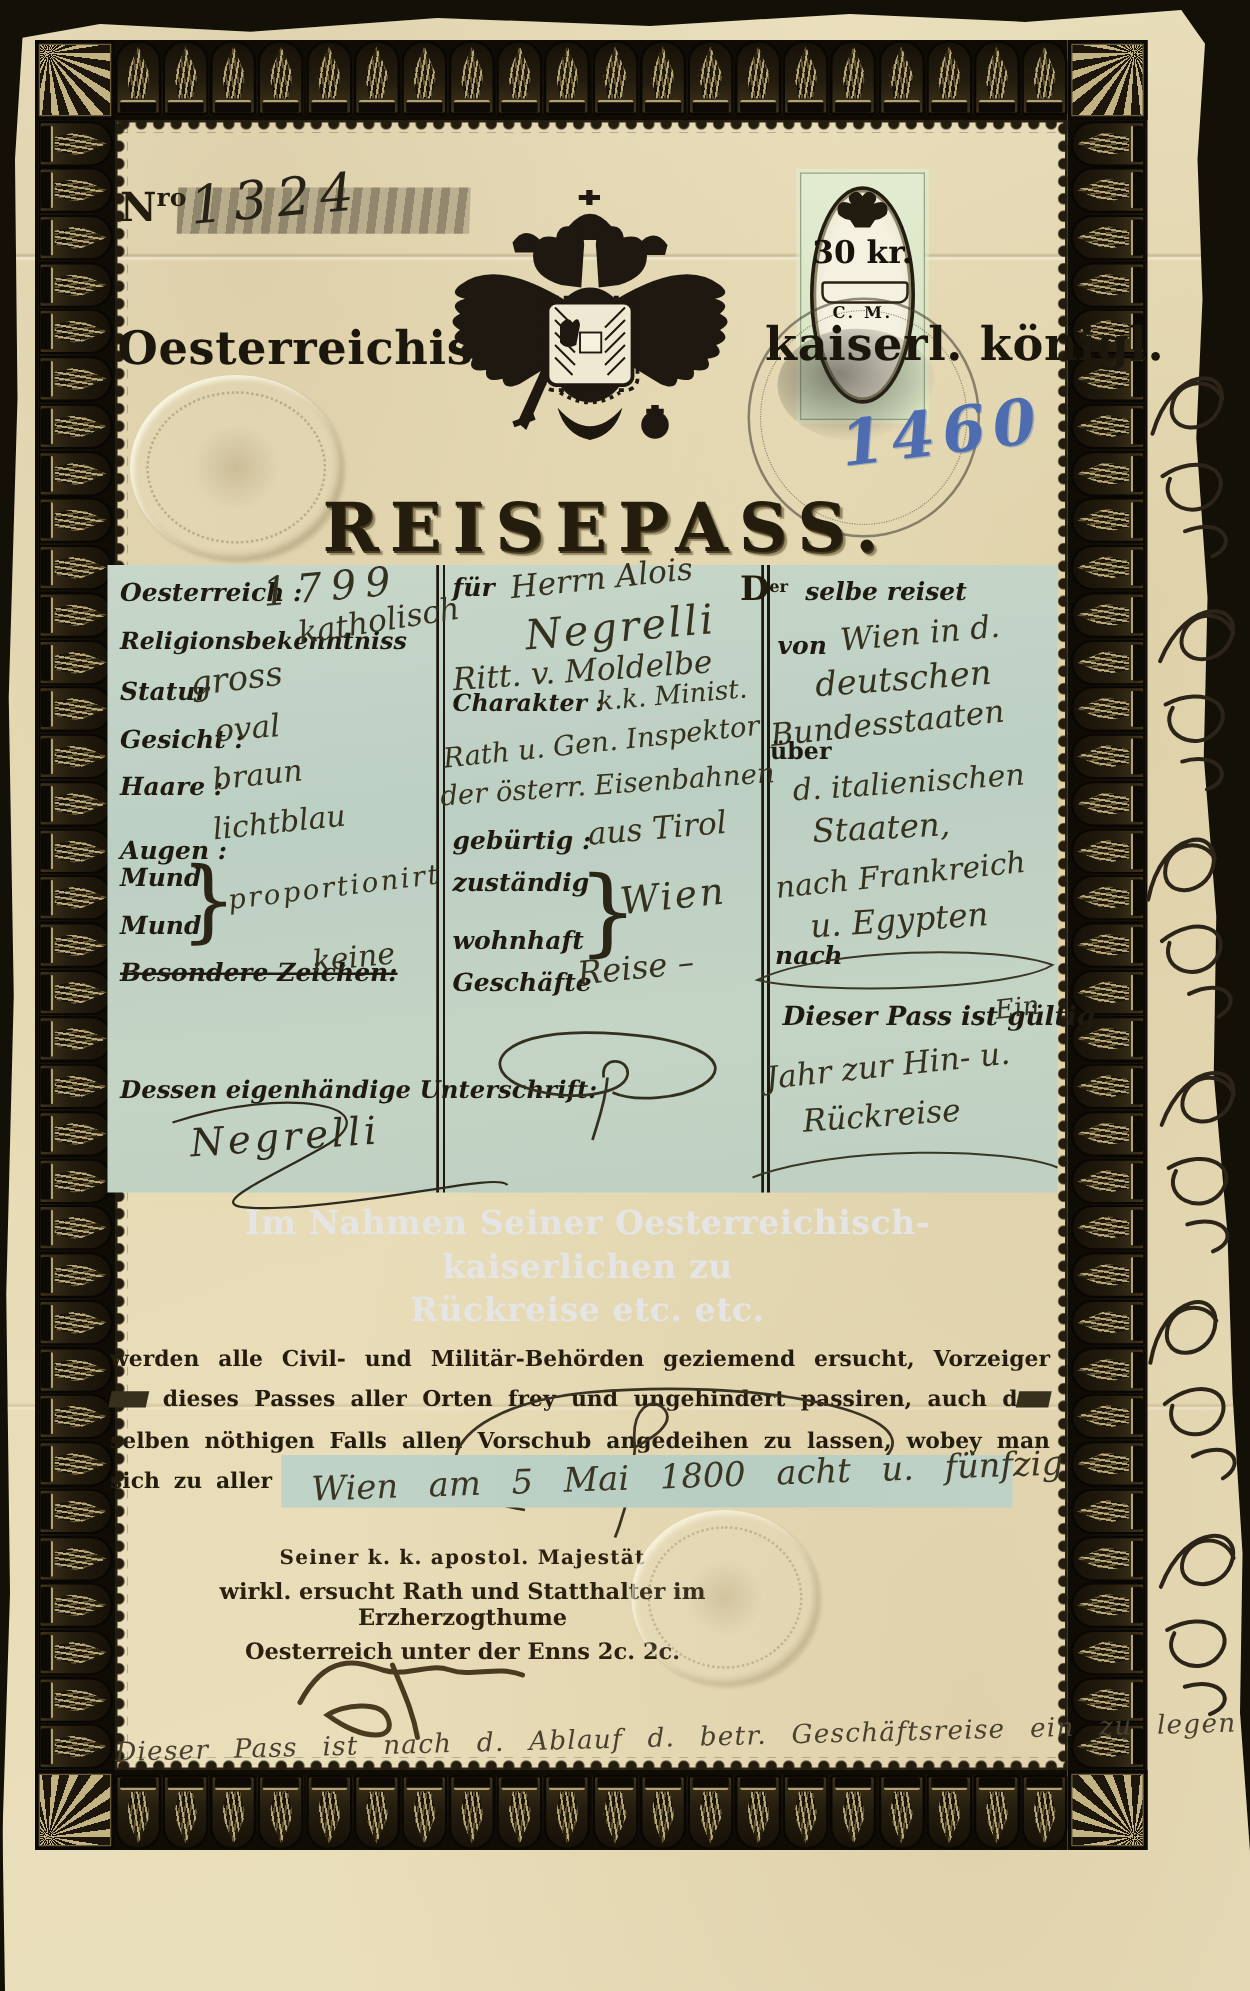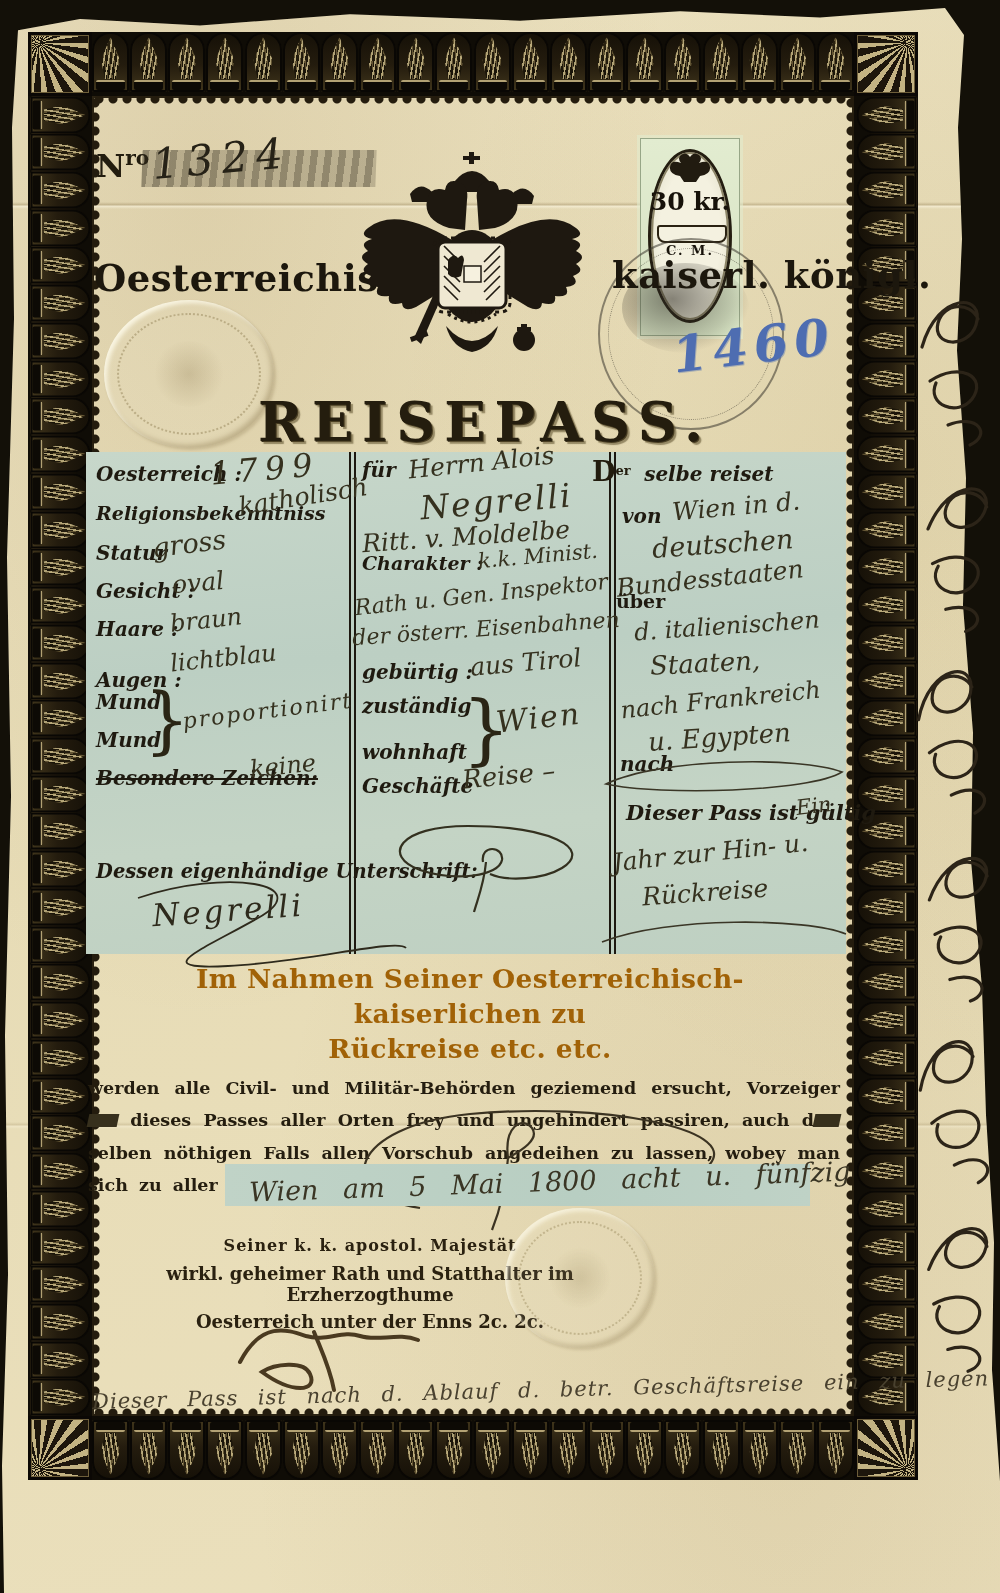--- a/index.html
+++ b/index.html
@@ -62,21 +62,21 @@
   .brace{font-weight:400;font-style:normal;color:#2a2515}
   .heading{font-weight:700;font-size:37px;letter-spacing:.5px;color:#1c170d;white-space:nowrap}
   .title{font-weight:700;font-size:54px;letter-spacing:9px;color:#241d0e;white-space:nowrap;
      text-shadow:3px 3px 1px rgba(85,72,38,.55),1px 1px 0 rgba(40,32,14,.9)}
   .rule2{position:absolute;width:7px;
      background:linear-gradient(90deg,#1d1810 0 2px,transparent 2px 5px,#1d1810 5px 7px)}
   .greenbox{position:absolute;left:86px;top:452px;width:760px;height:502px;
      background:linear-gradient(175deg,#c7d7ca,#bccfc3 40%,#c4d4c5 72%,#bed0c2)}
   .datestrip{position:absolute;left:225px;top:1164px;width:585px;height:42px;
      background:linear-gradient(90deg,#c0d3c7,#b8cec2 60%,#bfd2c6)}
-  .proc{font-weight:700;font-size:26.5px;line-height:1.32;color:#a16207;text-align:center;
+  .proc{font-weight:700;font-size:26.5px;line-height:1.32;color:#e5e5e5;text-align:center;
      letter-spacing:.4px}
   .bodytext{font-weight:700;font-size:17.5px;line-height:1.85;color:#241d0f;text-align:justify;
      word-spacing:5px}
   .redact{display:inline-block;width:30px;height:13px;background:#37301d;
      transform:skewX(-12deg);vertical-align:-1px}
   .fraktur{font-weight:700;color:#2a2110;text-align:center}
   .emboss{position:absolute;border-radius:50%;
      box-shadow:inset 3px 3px 4px rgba(255,252,238,.8),inset -3px -3px 5px rgba(125,105,62,.35),
        2px 2px 3px rgba(125,105,62,.25);background:rgba(255,252,240,.08)}
   .emboss::before{content:"";position:absolute;inset:13px;border-radius:50%;
@@ -534,21 +534,21 @@
 <svg class="abs" style="left:270px;top:1098px" width="480" height="140" viewBox="0 0 480 140">
   <path d="M150,110 C60,96 80,28 200,16 C330,4 470,30 440,66 C414,96 300,104 240,88 M238,60 C234,28 252,18 262,30 C272,44 240,58 238,60 C236,86 230,112 222,132" fill="none" stroke="#3b3322" stroke-width="2.2"></path>
 </svg>
 
 <div class="datestrip">
   <div class="hw" style="position:absolute;left:24px;top:2px;font-size:27px;word-spacing:16px;transform:rotate(-2deg);color:#3a3524">Wien am 5 Mai 1800 acht u. fünfzig</div>
 </div>
 
 <div class="abs fraktur" style="left:110px;top:1236px;width:520px">
   <div style="font-size:16px;letter-spacing:1px">Seiner k. k. apostol. Majestät</div>
-  <div style="font-size:18px;margin-top:8px">wirkl. geheimer Rath und Statthalter im Erzherzogthume</div>
+  <div style="font-size:18px;margin-top:8px">wirkl. ersucht Rath und Statthalter im Erzherzogthume</div>
   <div style="font-size:18px;margin-top:6px">Oesterreich unter der Enns 2c. 2c.</div>
 </div>
 <svg class="abs" style="left:222px;top:1302px" width="230" height="95" viewBox="0 0 230 95">
   <path d="M18,60 C40,18 66,28 84,34 C104,40 120,28 138,34 C156,40 176,30 196,38 M92,30 C100,50 108,66 112,88 M40,70 C70,92 96,90 88,72 C82,58 52,62 40,70z" fill="none" stroke="#4a3a20" stroke-width="4" stroke-linecap="round"></path>
 </svg>
 
 <div class="emboss" style="left:505px;top:1208px;width:150px;height:140px;opacity:.85"></div>
 
 <div class="abs hw" style="left:92px;top:1378px;font-size:21px;word-spacing:12px;letter-spacing:1px;transform:rotate(-1.5deg);color:#49412f">Dieser Pass ist nach d. Ablauf d. betr. Geschäftsreise ein zu legen</div>
 

